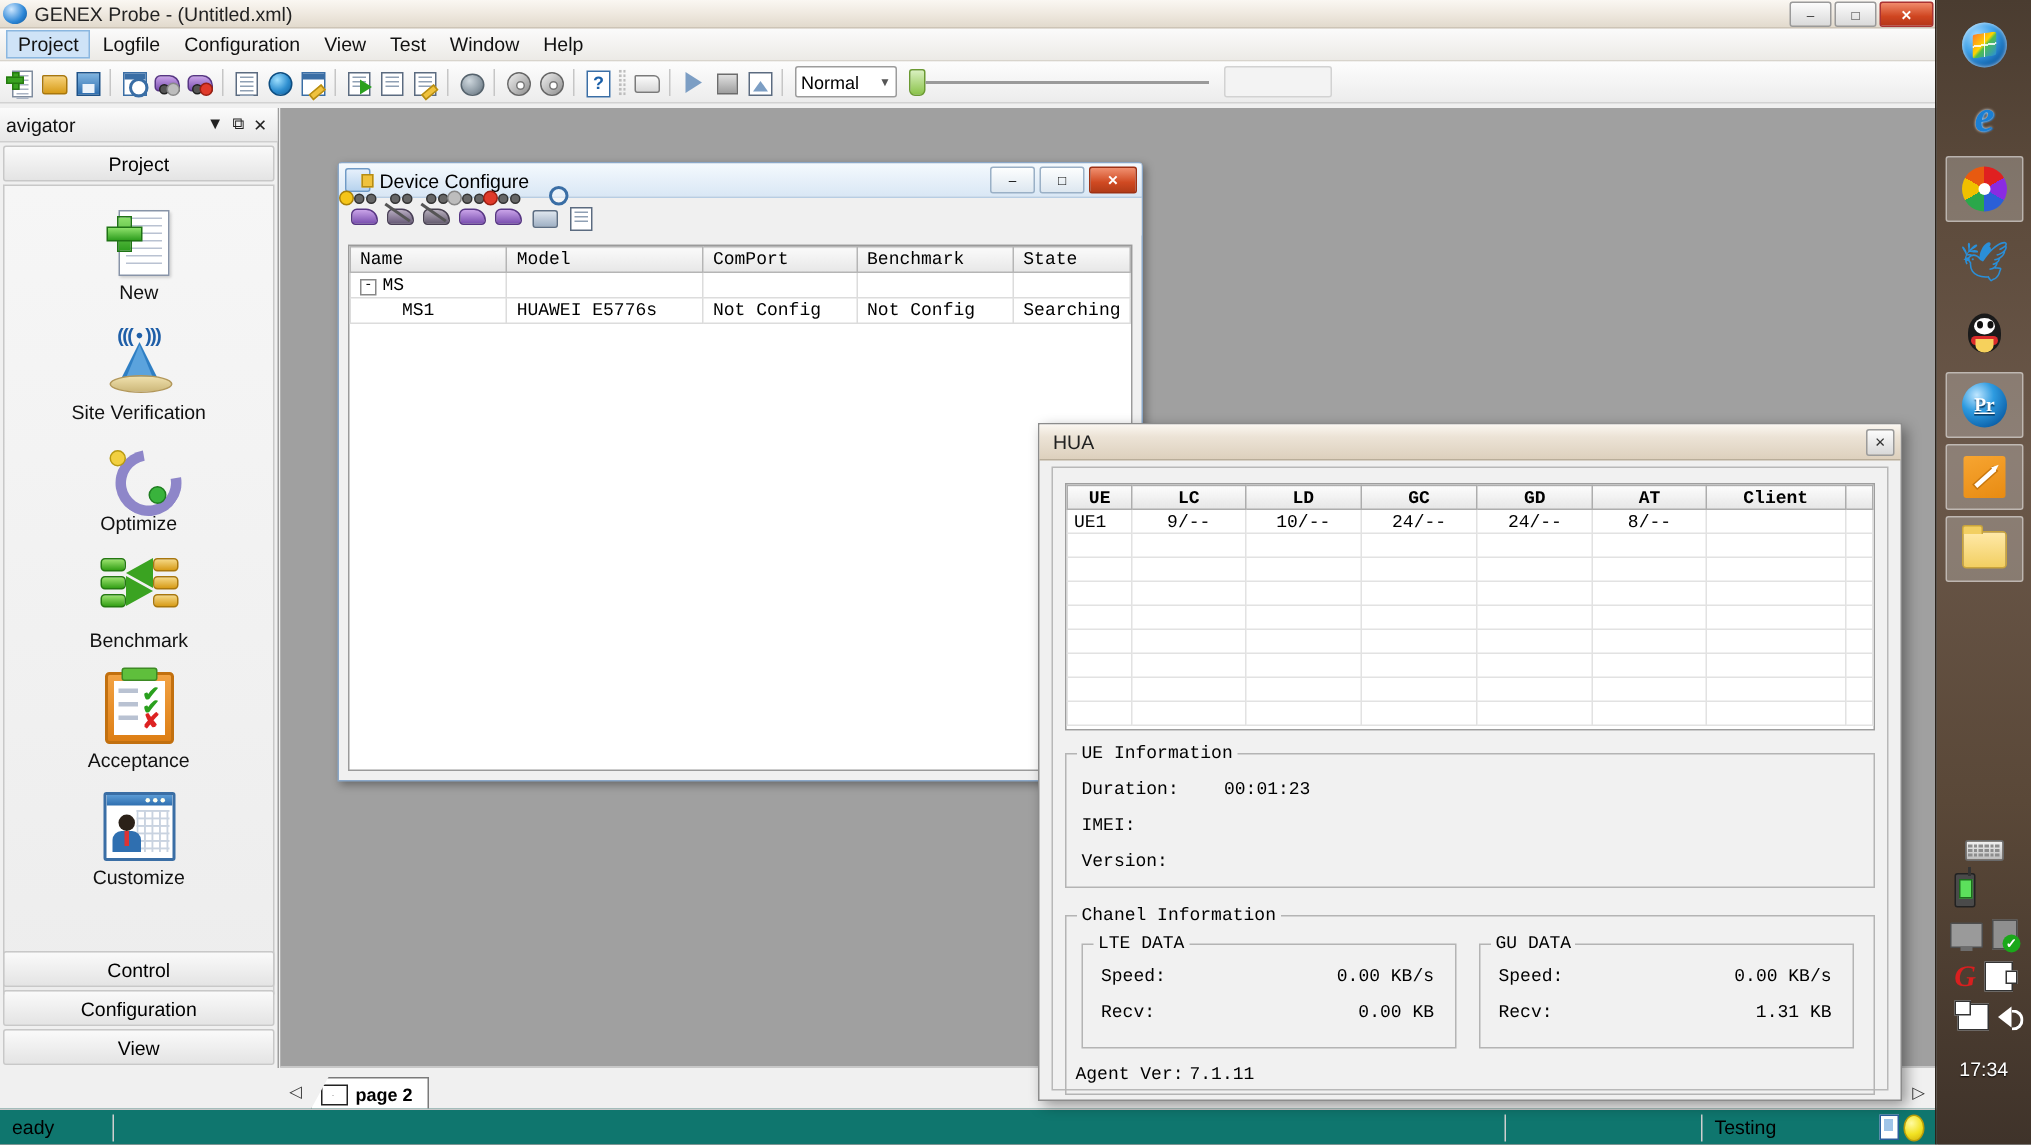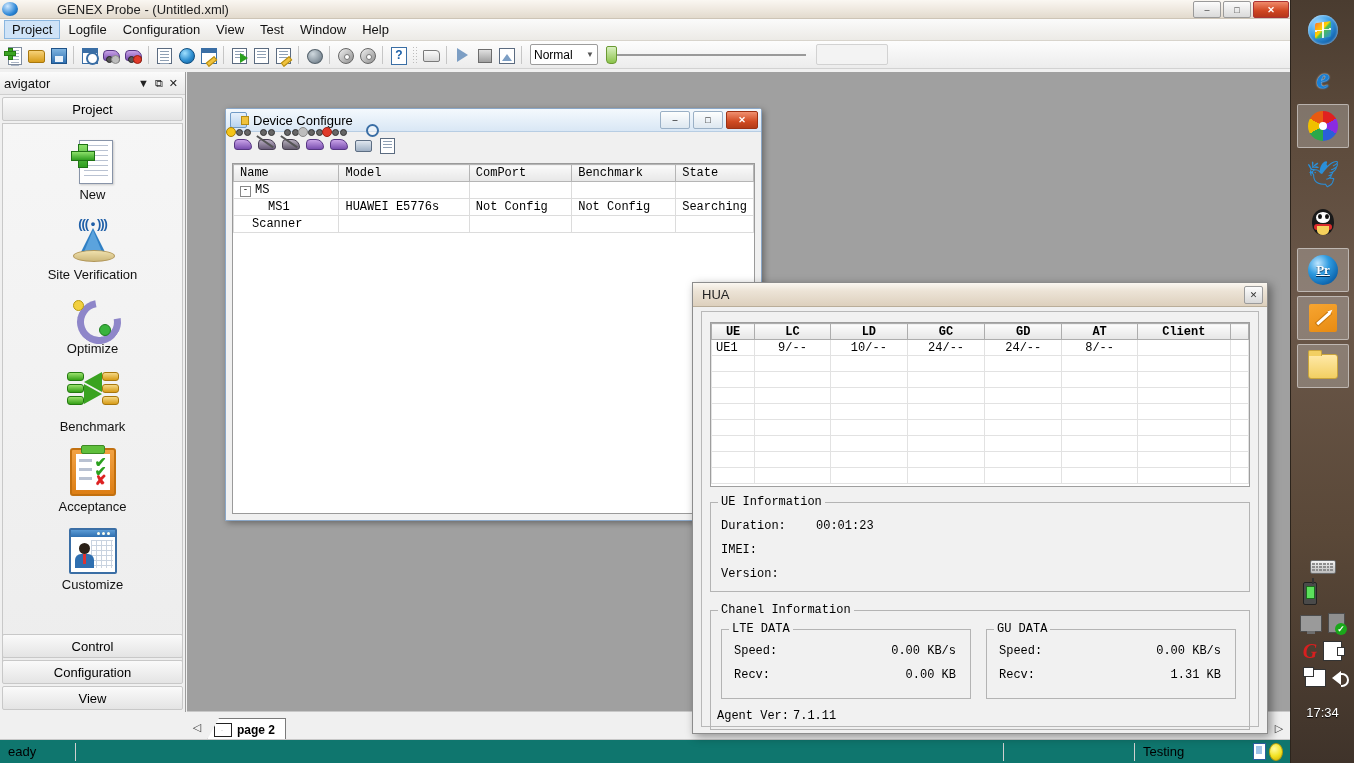--- a/index.html
+++ b/index.html
@@ -102,21 +102,21 @@
   .app-window {
     position:absolute; left:0; top:0; width:1292px; height:763px;
     background:#f0f0f0;
     box-sizing:border-box;
     border-right:1px solid #8a8a8a;
   }
   .titlebar {
     height:18px; position:relative;
     background: linear-gradient(180deg,#faf7f2 0%, #efe9e0 50%, #e2dacd 100%);
     border-bottom:1px solid #cdc4b6;
-    display:flex; align-items:center;gap:34px;
+    display:flex; align-items:center;
   }
   .titlebar .tb-ico { width:16px;height:14px;margin-left:2px;border-radius:50%;
     background:radial-gradient(circle at 35% 30%,#cfe8ff,#2c86d6 60%,#0d4f8f); }
   .titlebar .tb-text { font-size:13px; margin-left:5px; color:#222; white-space:nowrap; }
   .tb-buttons { position:absolute; right:2px; top:1px; display:flex; gap:2px; }
   .tb-btn { width:26px;height:15px;border:1px solid #9a9a9a;border-radius:2px;
     background:linear-gradient(180deg,#fcfcfc,#dadada); display:flex;align-items:center;justify-content:center;
     font-size:9px; color:#333; }
   .tb-btn.close { width:34px; border-color:#a33; background:linear-gradient(180deg,#f08a6a,#cf4520 60%,#b5371a); color:#fff; font-weight:bold;}
 
@@ -683,27 +683,20 @@
                 <td></td>
                 <td></td>
               </tr>
               <tr>
                 <td class="indent2">MS1</td>
                 <td>HUAWEI E5776s</td>
                 <td>Not Config</td>
                 <td>Not Config</td>
                 <td>Searching</td>
               </tr>
-              <tr>
-                <td class="indent1">Scanner</td>
-                <td></td>
-                <td></td>
-                <td></td>
-                <td></td>
-              </tr>
             </tbody>
           </table>
         </div>
       </div>
     </div>
 
     <div class="tabstrip">
       <div class="tab-scroll">◁</div>
       <div class="tab">
         <span class="env"></span>

